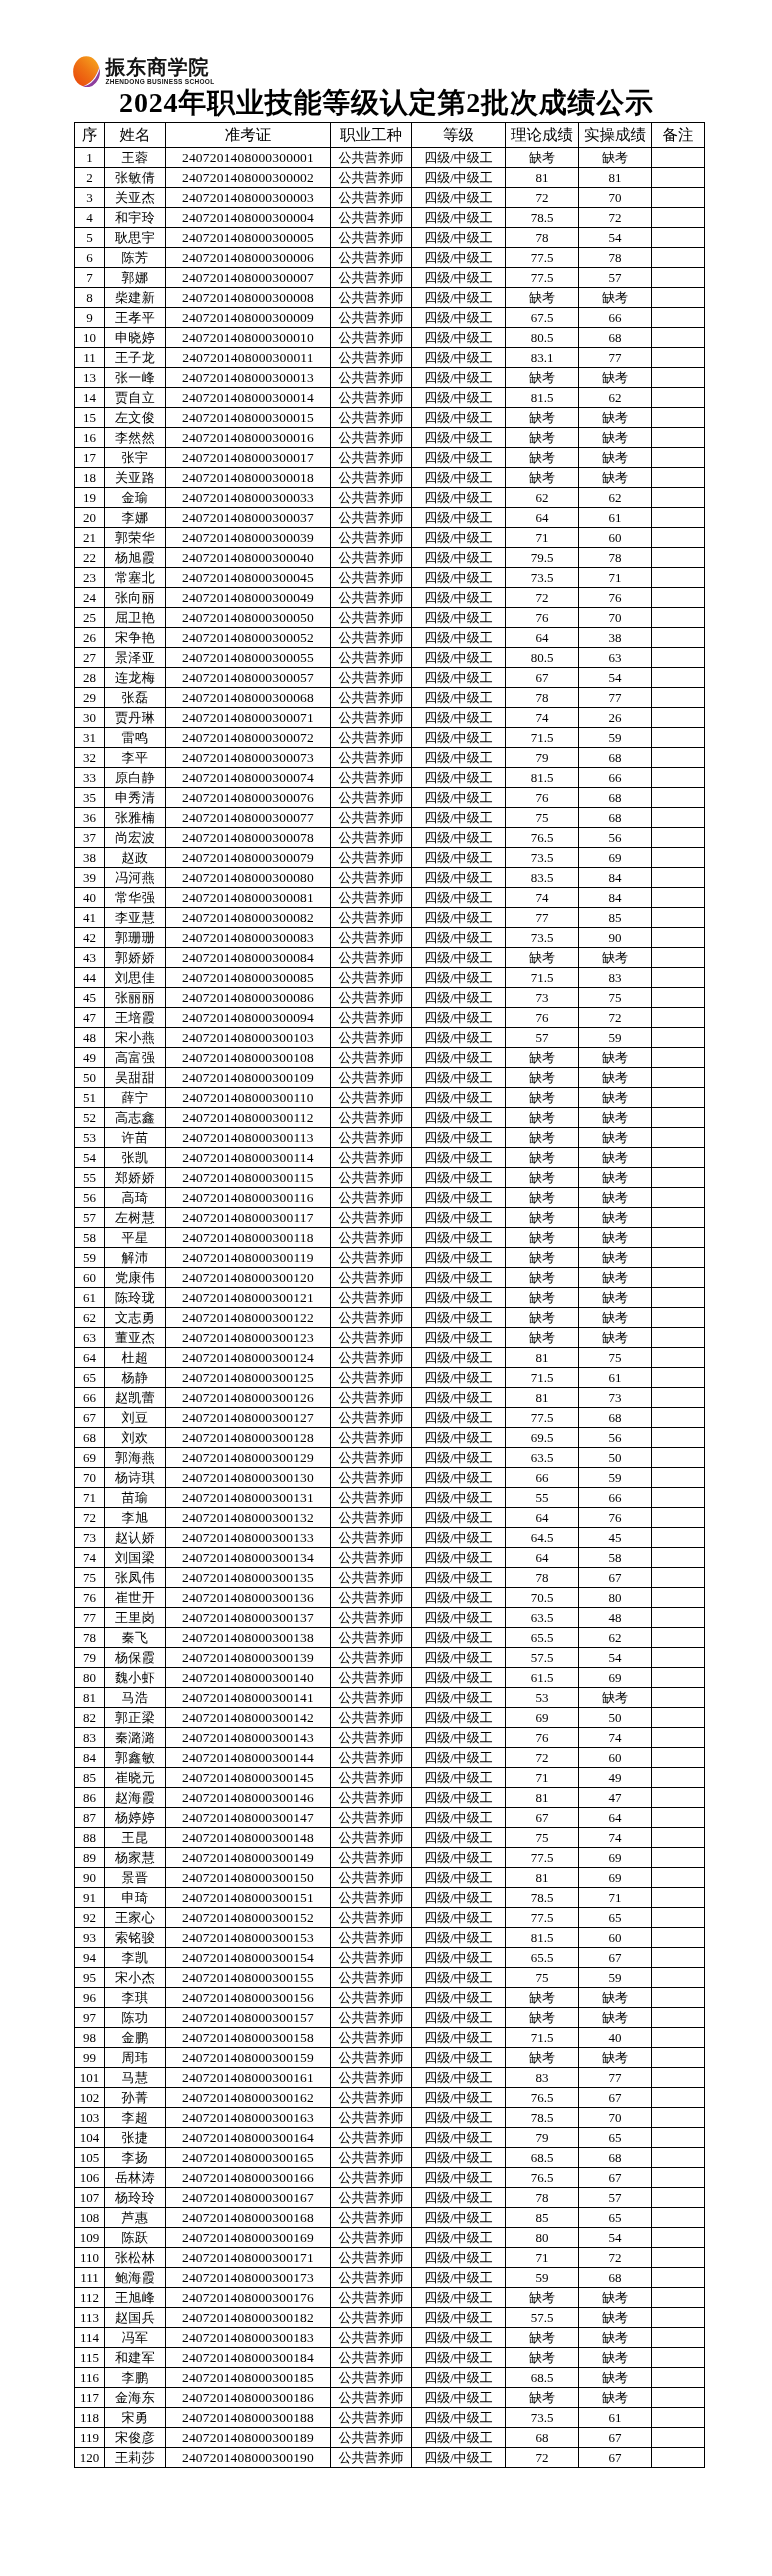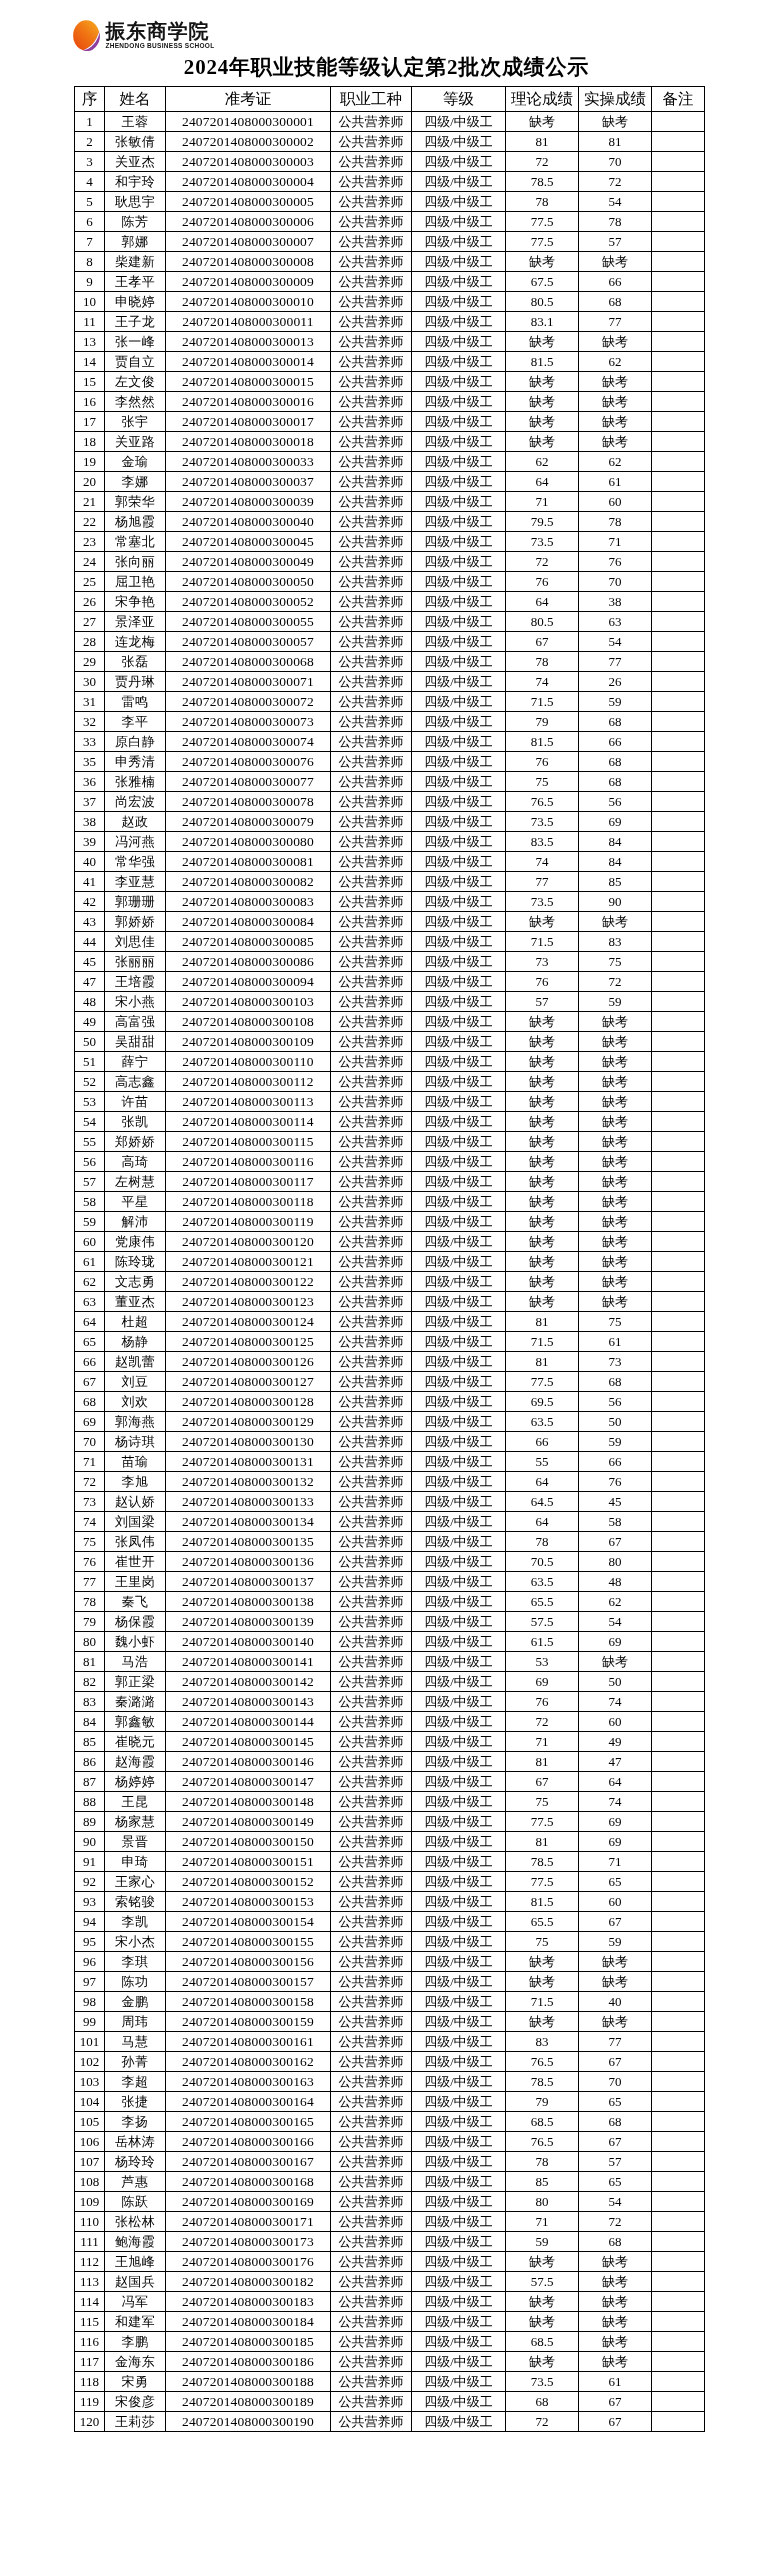--- a/index.html
+++ b/index.html
@@ -1,34 +1,34 @@
 <!DOCTYPE html>
 <html style="font-size:12.4px"><head>
 <meta charset="utf-8">
 <style>
   html,body { margin:0; padding:0; }
   body {
     width:773px; height:2576px; background:#ffffff; color:#000;
     font-family:"Liberation Serif","DejaVu Serif",serif;
     position:relative; overflow:hidden;
   }
-  .page-header { padding-top:20px; }
+  .page-header { padding-top:20px;margin-top:36px; }
   .brand { display:flex; align-items:flex-start; margin-left:73px; height:32px; }
   .brand-logo { width:27px; height:31px; flex:0 0 auto; }
   .brand-text { margin-left:5.4px; display:flex; flex-direction:column; }
   .brand-cn {
     font-family:"Liberation Sans","DejaVu Sans",sans-serif;
     font-weight:bold; font-size:20px; line-height:22.4px; color:#141414; letter-spacing:0.8px;
   }
   .brand-en {
     font-family:"Liberation Sans","DejaVu Sans",sans-serif;
     font-weight:bold; font-size:6.5px; line-height:7.7px; color:#141414; letter-spacing:0.3px;
   }
   .doc-title {
-    text-align:center; font-size:21px; line-height:24px; margin-top:3.1px;
+    text-align:center; font-size:28px; line-height:24px; margin-top:3.1px;
     font-weight:600; letter-spacing:0.8px; color:#000;
   }
   table.results {
     border-collapse:collapse; table-layout:fixed;
     margin:7px 0 0 74px; width:629px;
   }
   .results th, .results td {
     border:1.5px solid #000; text-align:center; vertical-align:middle;
     padding:0; overflow:hidden; white-space:nowrap;
   }

